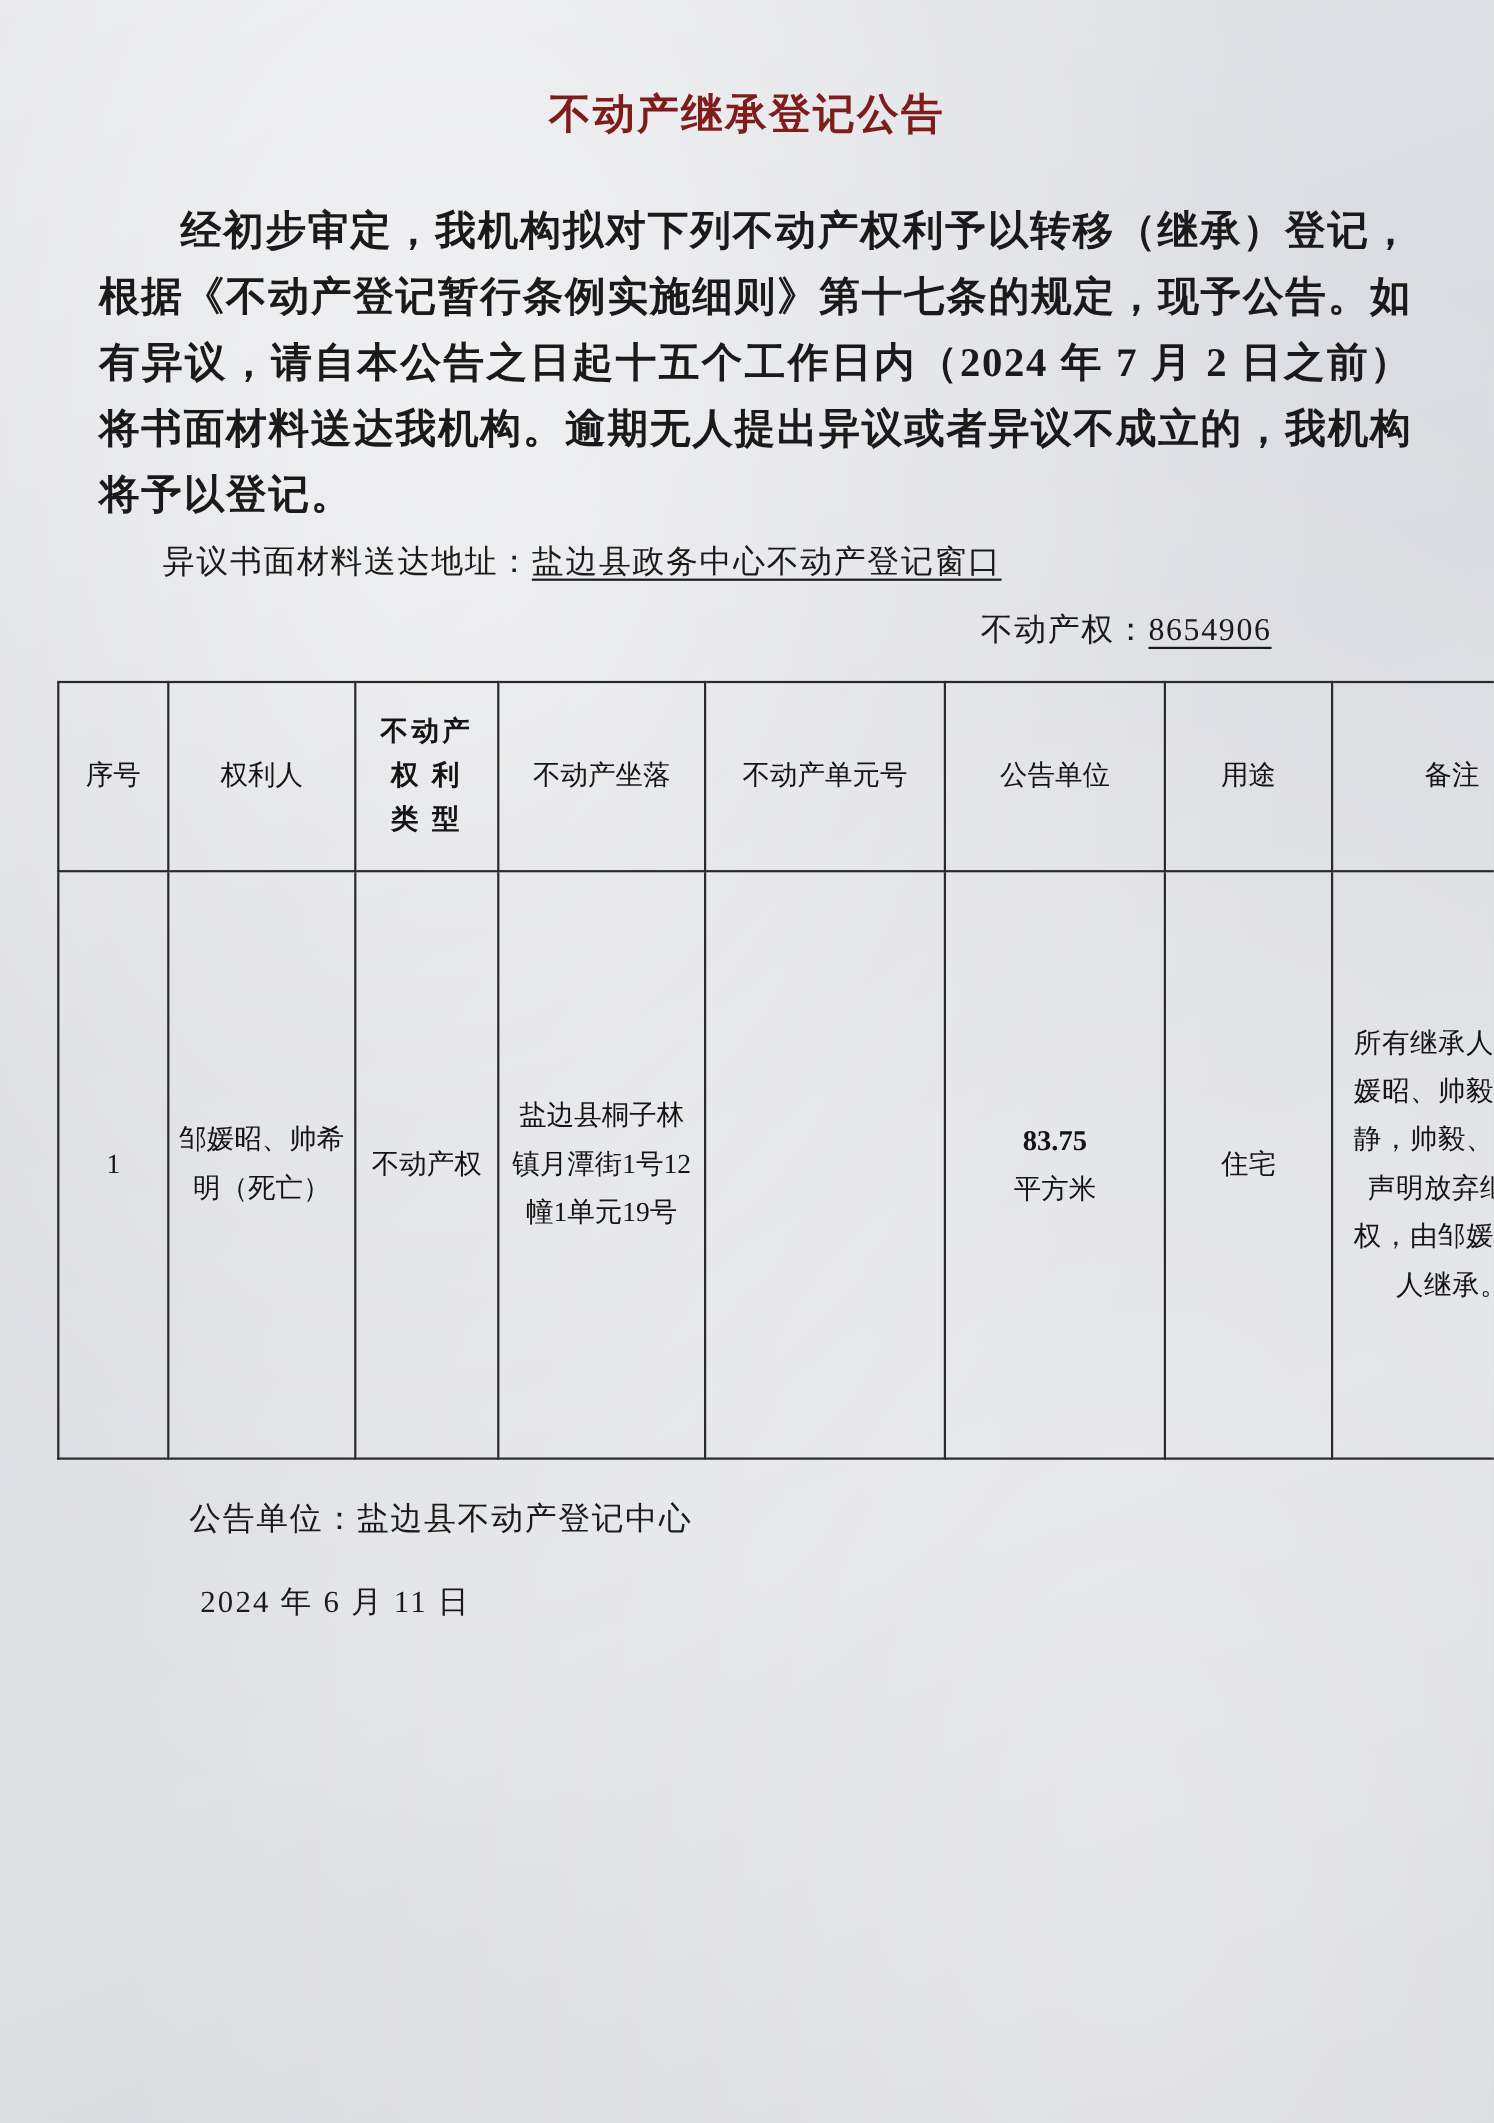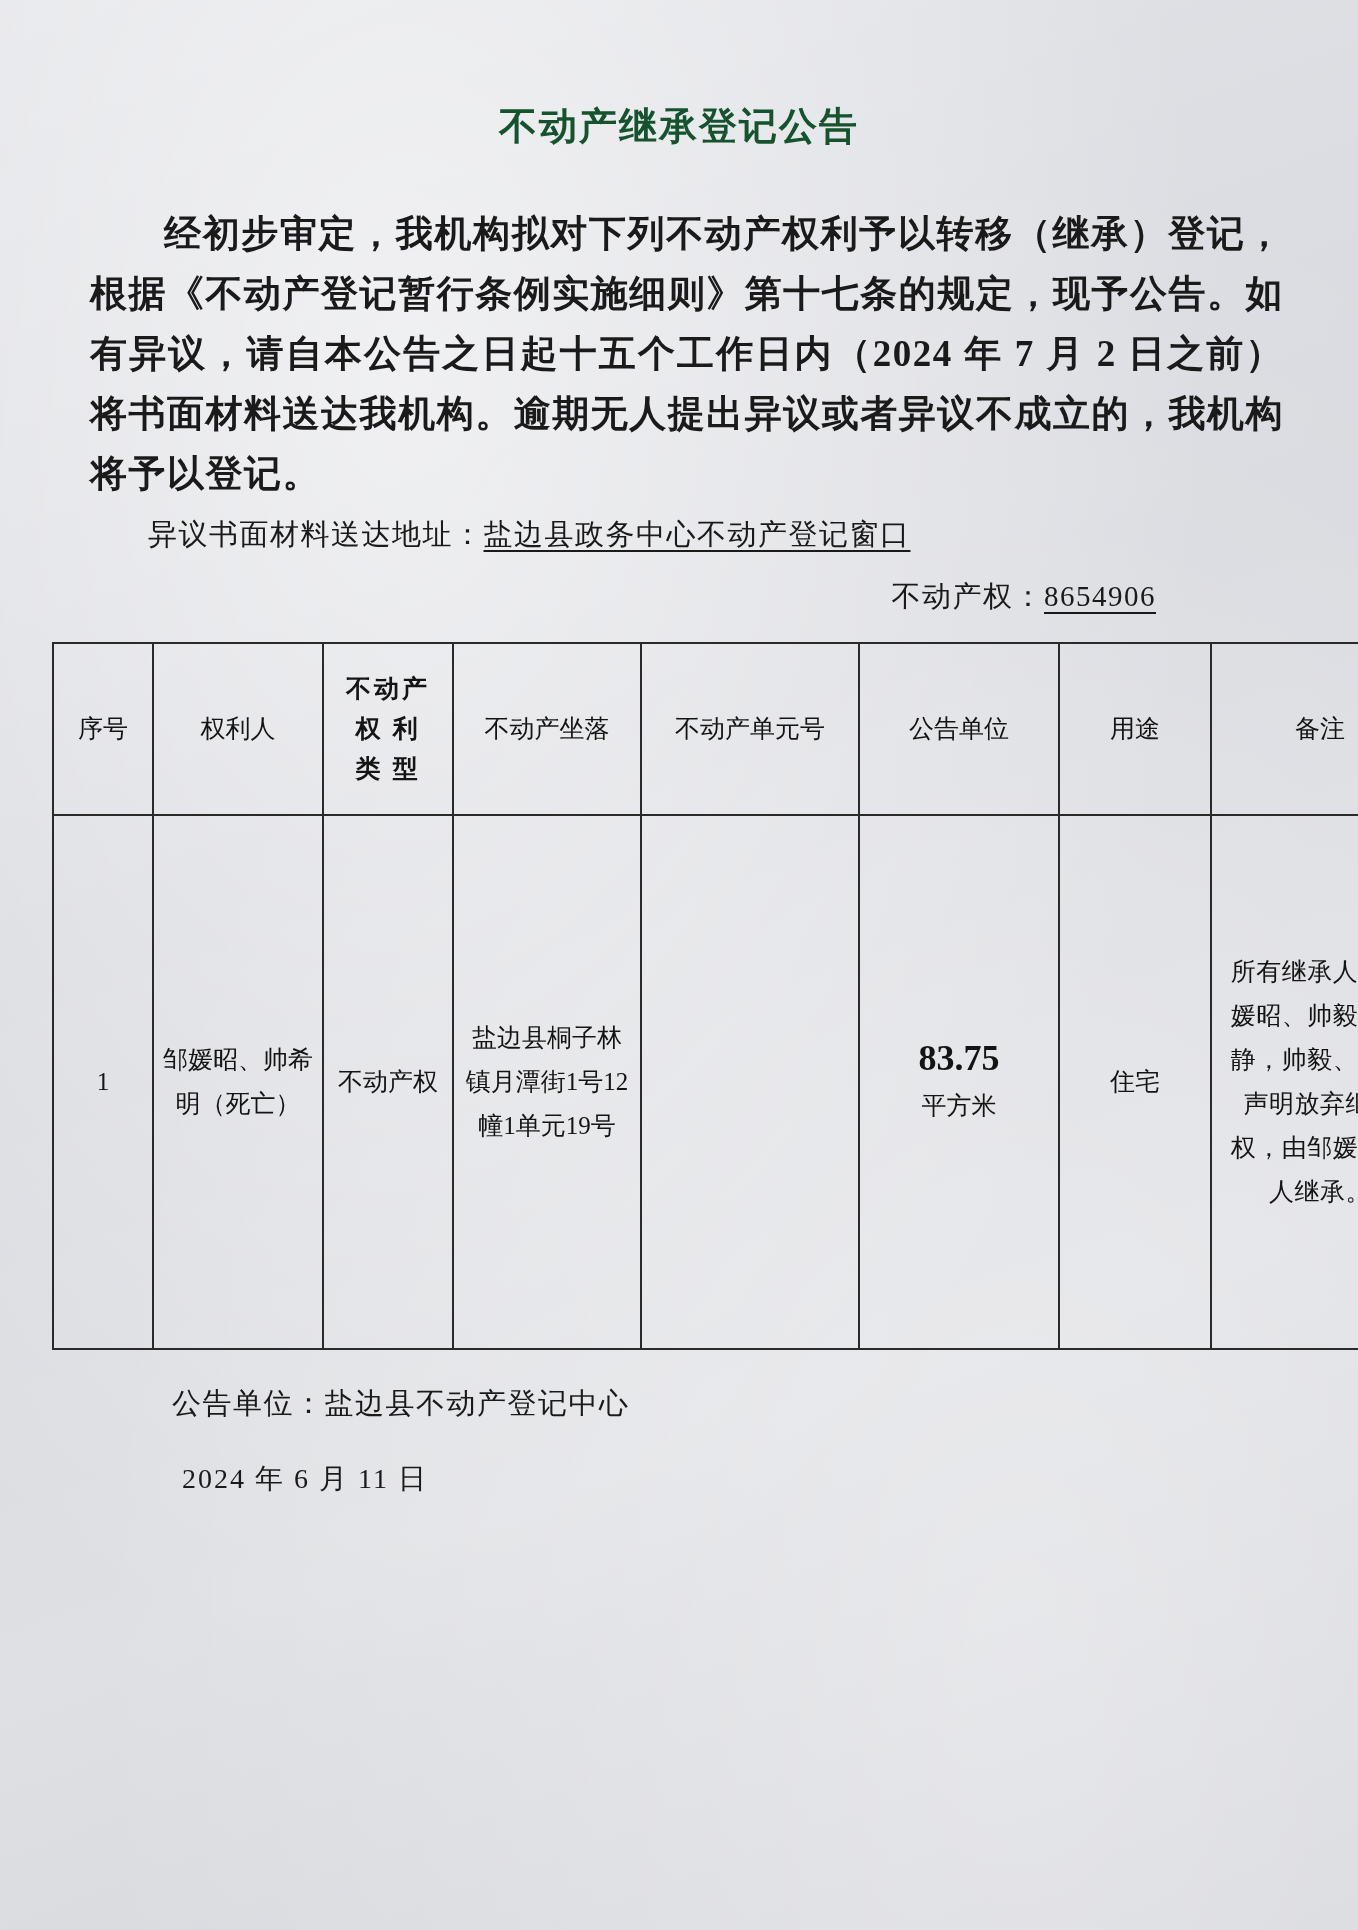--- a/index.html
+++ b/index.html
@@ -37,22 +37,22 @@
     left: 52px;
     top: 0;
     width: 1254px;
   }
 
   .doc-title {
     text-align: center;
     font-size: 38px;
     font-weight: bold;
     letter-spacing: 2px;
-    margin-top: 101px;
-    color: #14532d;
+    margin-top: 78px;
+    color: #7f1d1d;
     font-family: "Liberation Serif", "DejaVu Serif", serif;
   }
   .doc-number {
     text-align: center;
     font-size: 30px;
     margin-top: 44px;
     letter-spacing: 1px;
     color: #111;
   }
   .doc-number .num-underline {
@@ -131,21 +131,21 @@
     font-weight: bold;
   }
   tbody td {
     height: 520px;
   }
   .cell-multiline {
     line-height: 48px;
   }
   .cell-area b {
     font-weight: bold;
-    font-size: 36px;
+    font-size: 26px;
   }
   .remark-cell {
     font-size: 23px;
     line-height: 47px;
     letter-spacing: 0.5px;
     padding: 0 10px;
   }
 
   .footer {
     margin-top: 34px;

